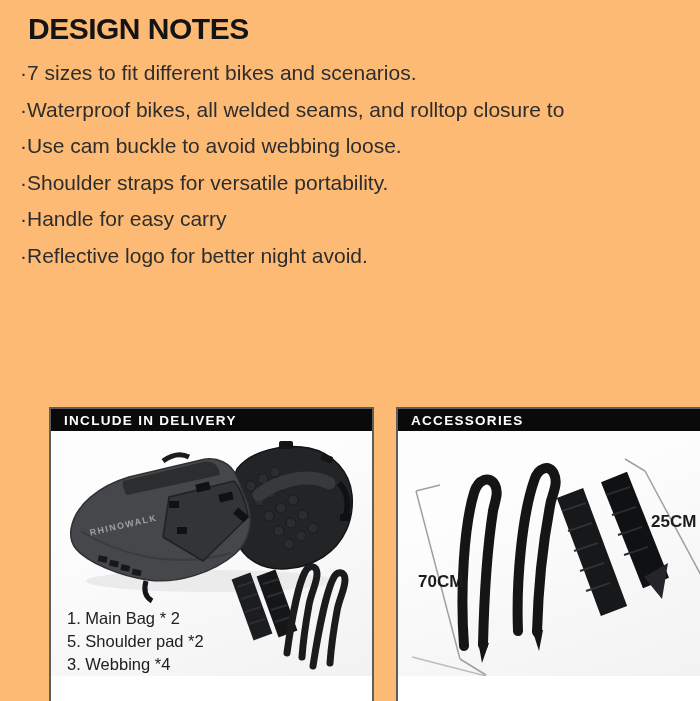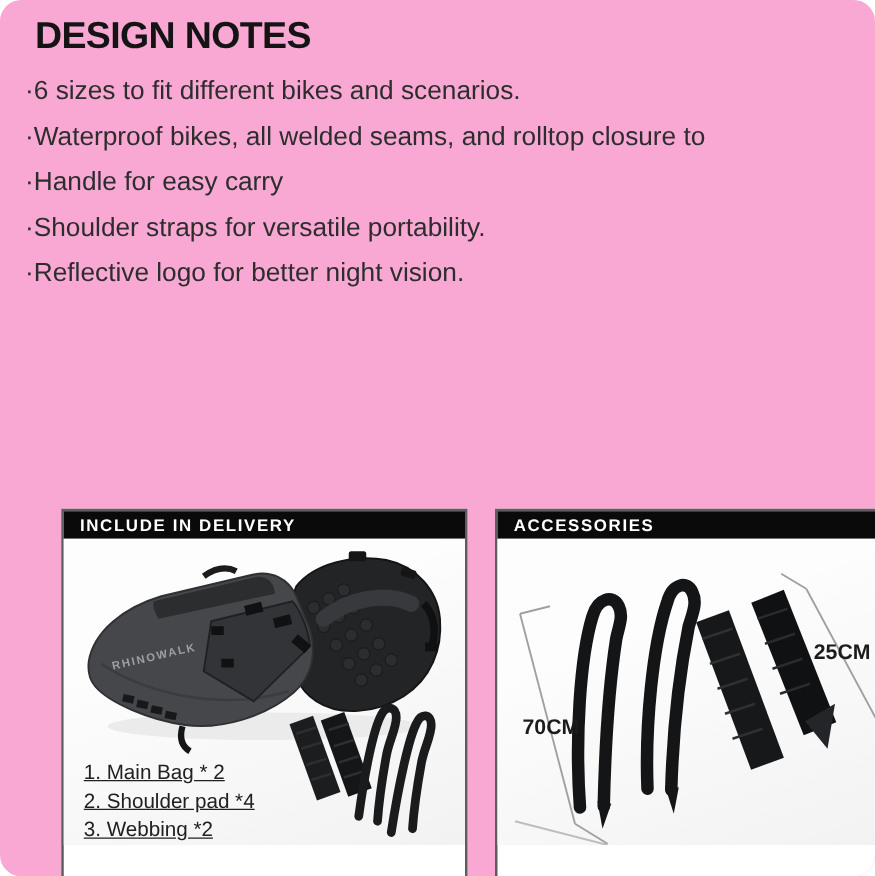--- a/index.html
+++ b/index.html
@@ -1,22 +1,21 @@
 <!DOCTYPE html>
 <html><head>
 <meta charset="utf-8">
 <style>
   html,body{margin:0;padding:0;background:#ffffff;}
   .page{
     position:relative;
     width:700px;height:701px;
-    background:#f9a8d4;
+    background:#fdba74;
     font-family:"Liberation Sans", sans-serif;
     overflow:hidden;
-    border-radius:17px;
   }
   .page-title{
     position:absolute;left:28px;top:12px;
     font-size:30px;font-weight:bold;color:#141414;
     letter-spacing:-0.5px;
   }
   .notes{
     position:absolute;left:20px;top:55px;width:665px;
   }
   .note-line{
@@ -38,36 +37,37 @@
     padding:4px 0 0 13px;box-sizing:border-box;
     white-space:nowrap;
   }
   .box-content{
     position:relative;width:100%;height:245px;
     background:linear-gradient(160deg,#fdfdfd 30%,#f2f2f3 100%);
   }
   .box-content svg{position:absolute;left:0;top:0;}
   .delivery-list{
     position:absolute;left:16px;top:176px;
-    font-size:16.5px;line-height:23px;color:#202020;text-decoration:underline;
+    font-size:16.5px;line-height:23px;color:#202020;
   }
 </style>
 </head>
 <body>
 
 <div class="page">
 
   <div class="page-title">DESIGN NOTES</div>
 
   <div class="notes">
-    <div class="note-line">·6 sizes to fit different bikes and scenarios.</div>
+    <div class="note-line">·7 sizes to fit different bikes and scenarios.</div>
     <div class="note-line">·Waterproof bikes, all welded seams, and rolltop closure to</div>
+    <div class="note-line">·Use cam buckle to avoid webbing loose.</div>
+    <div class="note-line">·Shoulder straps for versatile portability.</div>
     <div class="note-line">·Handle for easy carry</div>
-    <div class="note-line">·Shoulder straps for versatile portability.</div>
-    <div class="note-line">·Reflective logo for better night vision.</div>
+    <div class="note-line">·Reflective logo for better night avoid.</div>
   </div>
 
   <div class="product-box box-left">
     <div class="box-header">INCLUDE IN DELIVERY</div>
     <div class="box-content">
       <svg width="321" height="245" viewBox="0 0 321 245">
 
         <ellipse cx="160" cy="150" rx="125" ry="11" fill="#ebebec"></ellipse>
 
         <g>
@@ -132,22 +132,22 @@
           </g>
         </g>
 
         <g fill="none" stroke="#1a1b1d" stroke-width="7" stroke-linecap="round">
           <path d="M236,222 C241,185 248,152 254,141 C258,133 266,134 266,143 C266,152 260,162 258,174 C254,196 252,212 251,226"></path>
           <path d="M262,235 C268,196 276,160 282,148 C286,139 294,140 294,149 C294,158 288,168 286,180 C282,202 280,218 279,232"></path>
         </g>
       </svg>
       <div class="delivery-list">
         <div>1. Main Bag * 2</div>
-        <div>2. Shoulder pad *4</div>
-        <div>3. Webbing *2</div>
+        <div>5. Shoulder pad *2</div>
+        <div>3. Webbing *4</div>
       </div>
     </div>
   </div>
 
   <div class="product-box box-right">
     <div class="box-header">ACCESSORIES</div>
     <div class="box-content">
       <svg width="318" height="245" viewBox="0 0 318 245">
 
         <line x1="14" y1="226" x2="88" y2="245" stroke="#bdbdbd" stroke-width="1.5"></line>

